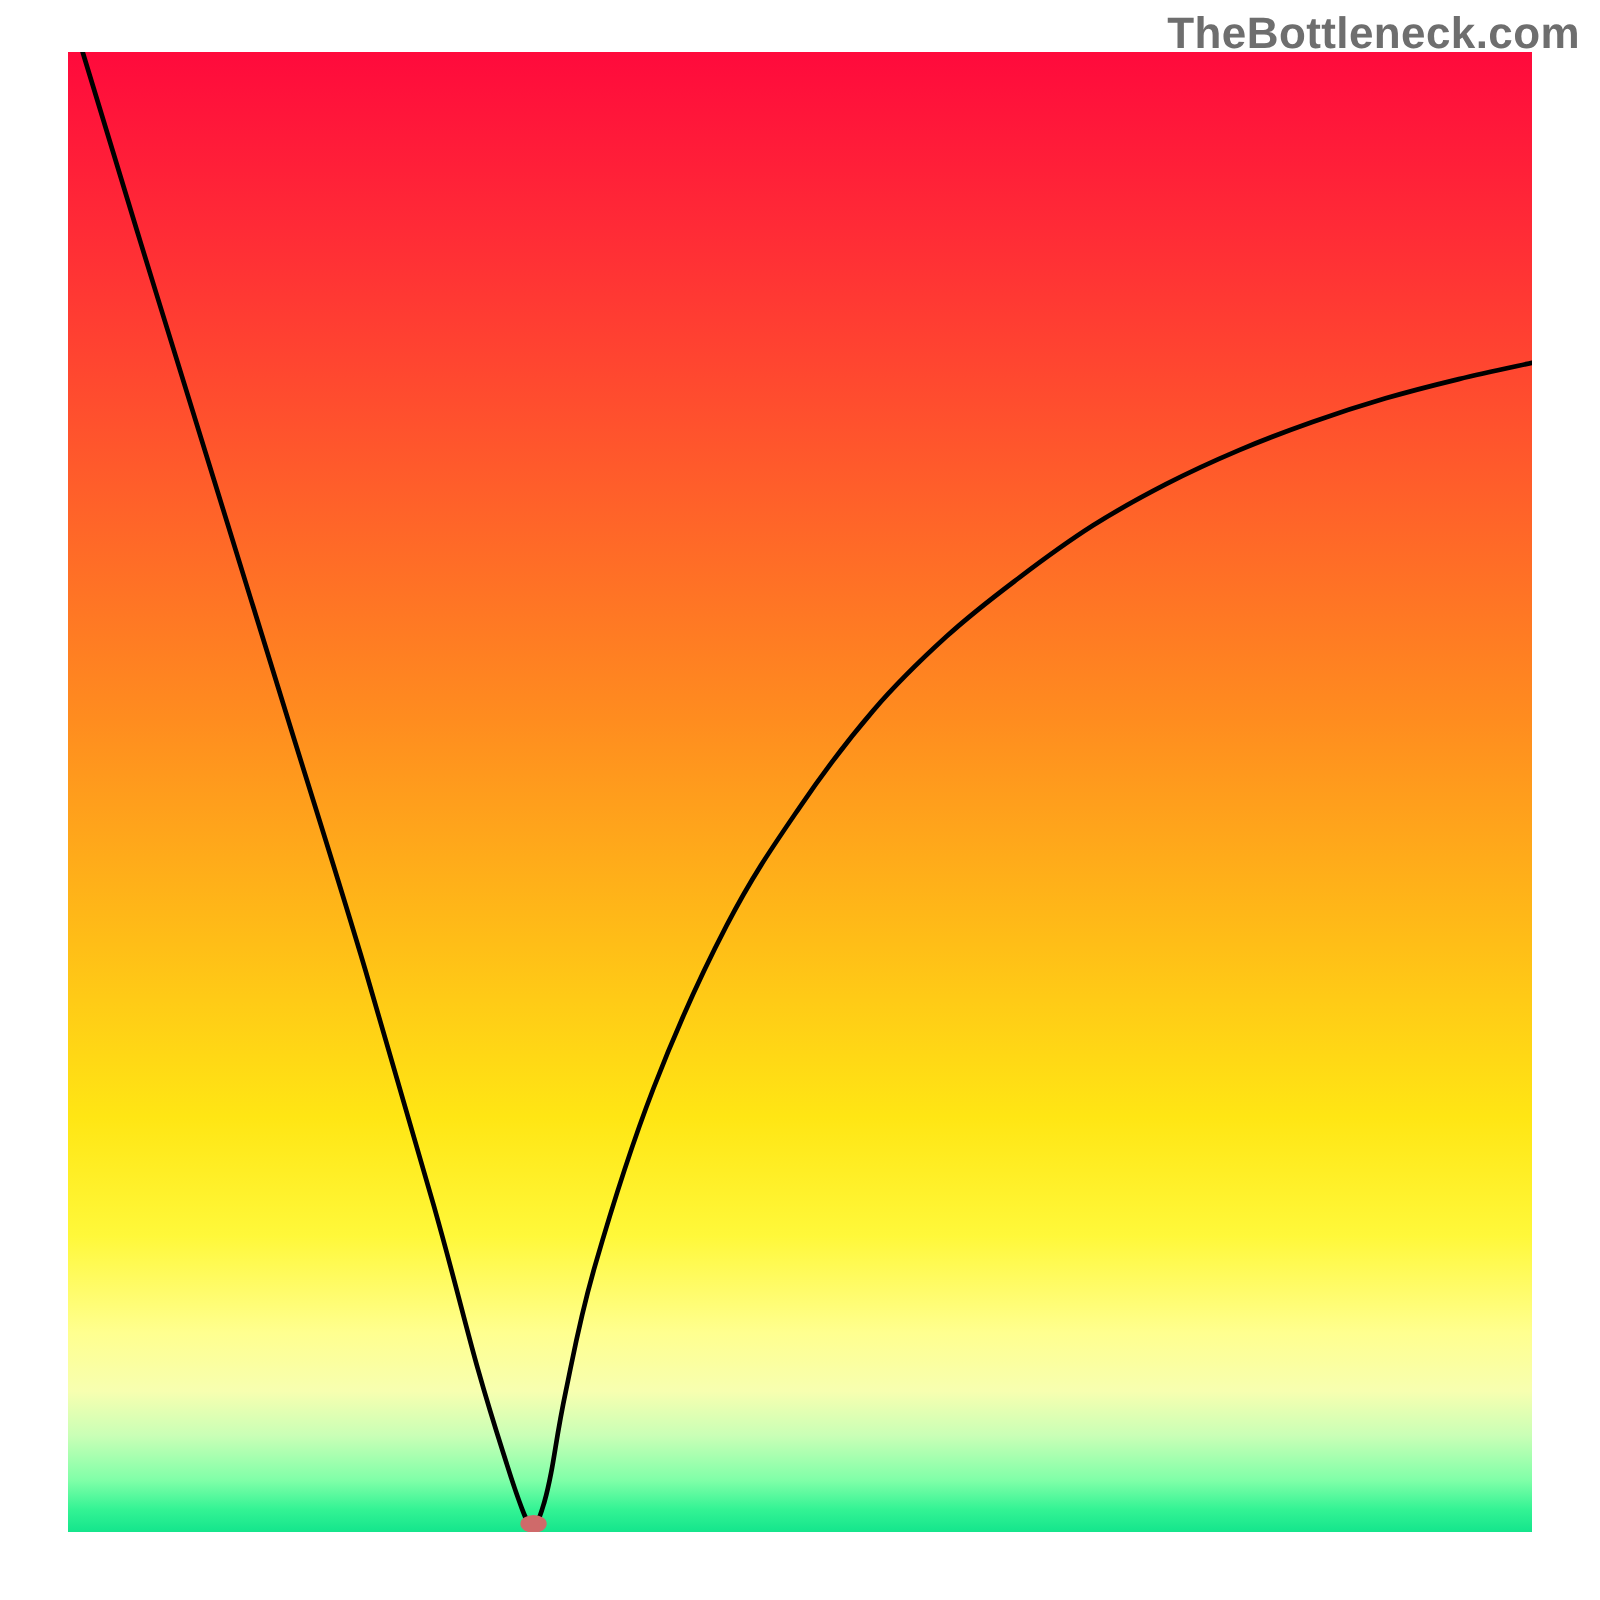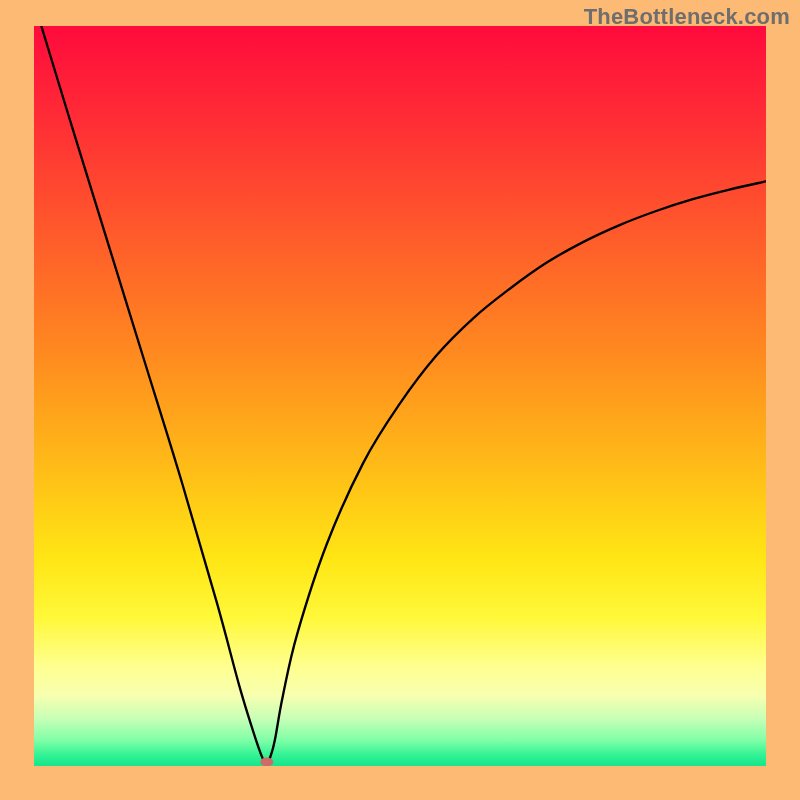--- a/index.html
+++ b/index.html
@@ -9,21 +9,21 @@
     height: 800px;
     background: #000;
     overflow: hidden;
   }
   .frame {
     position: absolute;
     left: 0;
     top: 0;
     width: 800px;
     height: 800px;
-    background: #fdba74;
+    background: #ffffff;
   }
   .watermark {
     position: absolute;
     top: 4px;
     right: 10px;
     font-family: Arial, Helvetica, sans-serif;
     font-size: 22px;
     font-weight: 600;
     color: #6e6e6e;
     letter-spacing: 0.2px;

